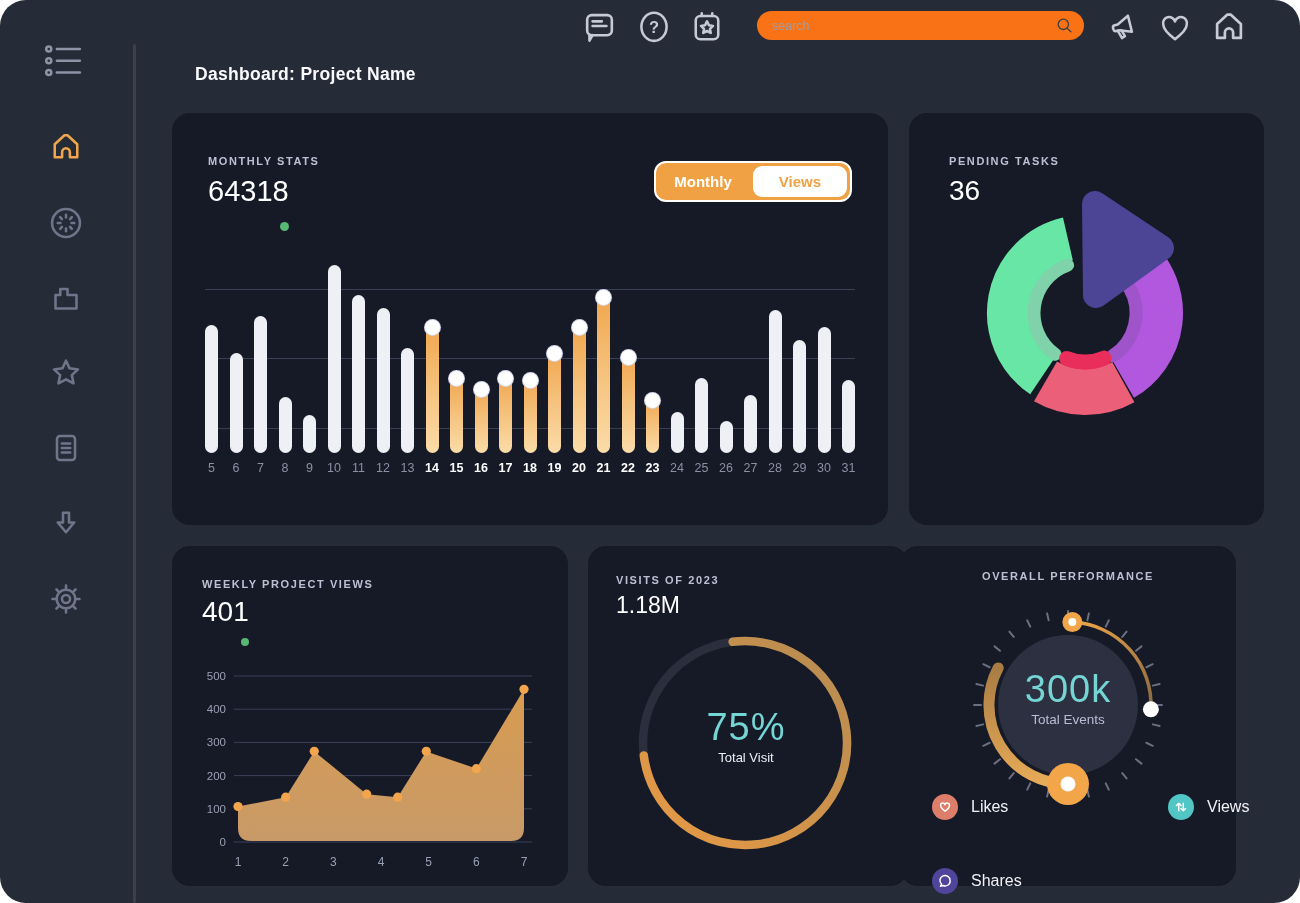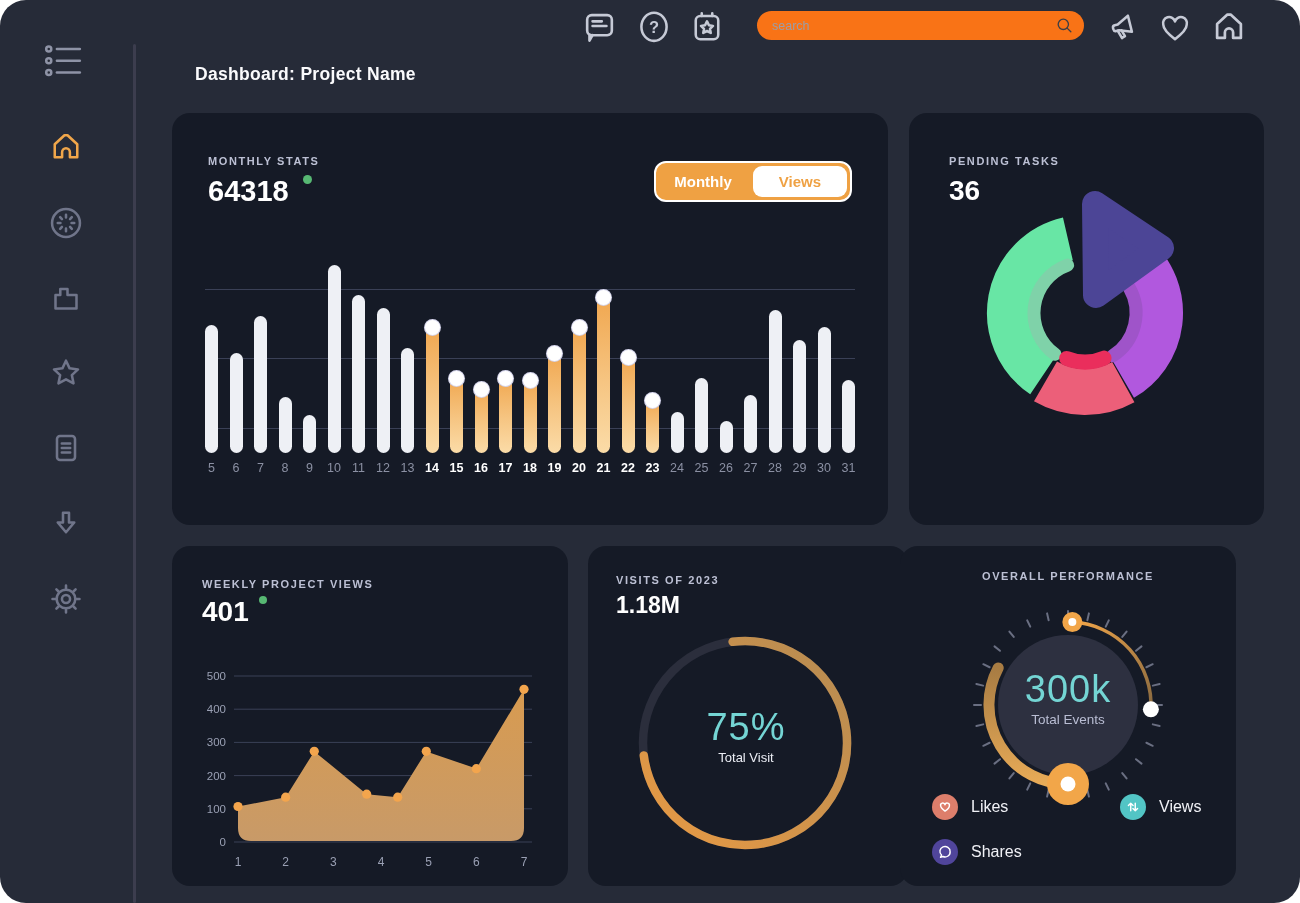--- a/index.html
+++ b/index.html
@@ -25,21 +25,21 @@
   .search-input { width:100%; height:100%; border:none; border-radius:15px; background:#f97316;
     padding:0 36px 0 15px; font-size:12.5px; color:#45474f; outline:none; font-family:inherit; }
   .search-input::placeholder { color:#9b9ea8; }
   .search-ico { position:absolute; right:10px; top:5px; color:#3c3e46; }
 
   .page-title { left:195px; top:64px; font-size:17.5px; font-weight:600; color:#fafafc; letter-spacing:.3px; }
 
   
   .card { position:absolute; background:#151a26; border-radius:18px; }
   .card-label { position:absolute; font-size:11px; letter-spacing:1.6px; color:#bcc0d4; font-weight:600; }
-  .card-value { position:absolute; color:#ffffff; font-weight:700; display:flex; align-items:flex-start; gap:14px; }
+  .card-value { position:absolute; color:#ffffff; font-weight:400; display:flex; align-items:flex-end; gap:14px;flex-direction:column; }
   .green-dot { width:9px; height:9px; border-radius:50%; background:#57b873; display:inline-block; }
 
   #card-monthly { left:172px; top:113px; width:716px; height:412px; }
   #card-pending { left:909px; top:113px; width:355px; height:412px; }
   #card-weekly  { left:172px; top:546px; width:396px; height:340px; }
   #card-visits  { left:588px; top:546px; width:320px; height:340px; }
   #card-perf    { left:900px; top:546px; width:336px; height:340px; }
 
   
   .toggle { position:absolute; left:482px; top:48px; width:198px; height:41px; background:#efa143;
@@ -60,21 +60,21 @@
   .lbl { width:13px; display:flex; justify-content:center; font-size:12.5px; color:#8b90a3; }
   .lbl span { white-space:nowrap; }
   .lbl.hl { color:#ffffff; font-weight:600; }
 
   
   .legend { position:absolute; display:grid; }
   #pending-legend { left:57px; top:332px; grid-template-columns:156px auto; row-gap:14px; }
   .leg { display:flex; align-items:center; gap:13px; cursor:pointer; }
   .swatch { width:17px; height:17px; border-radius:5px; }
   .leg-label { font-size:15px; color:#f0f1f6; }
-  #perf-legend { left:32px; top:248px; grid-template-columns:188px auto; row-gap:19px; }
+  #perf-legend { left:32px; top:248px; grid-template-columns:188px auto; row-gap:19px;gap:48px; }
   .leg-ico { width:26px; height:26px; border-radius:50%; display:flex; align-items:center; justify-content:center; color:#ffffff; }
   .leg-ico svg path,.leg-ico svg circle { fill:none; stroke:#ffffff; stroke-width:1.9; stroke-linecap:round; stroke-linejoin:round; }
 
   
   .center-text { position:absolute; text-align:center; pointer-events:none; }
   .pct { font-size:38px; font-weight:500; color:#74d5d4; letter-spacing:1px; }
   .center-caption { font-size:13px; color:#eceef5; margin-top:1px; }
   #gauge-center .center-caption { color:#b9bdd3; font-size:13.5px; }
 
   svg text { font-family:"Liberation Sans","DejaVu Sans",sans-serif; }

